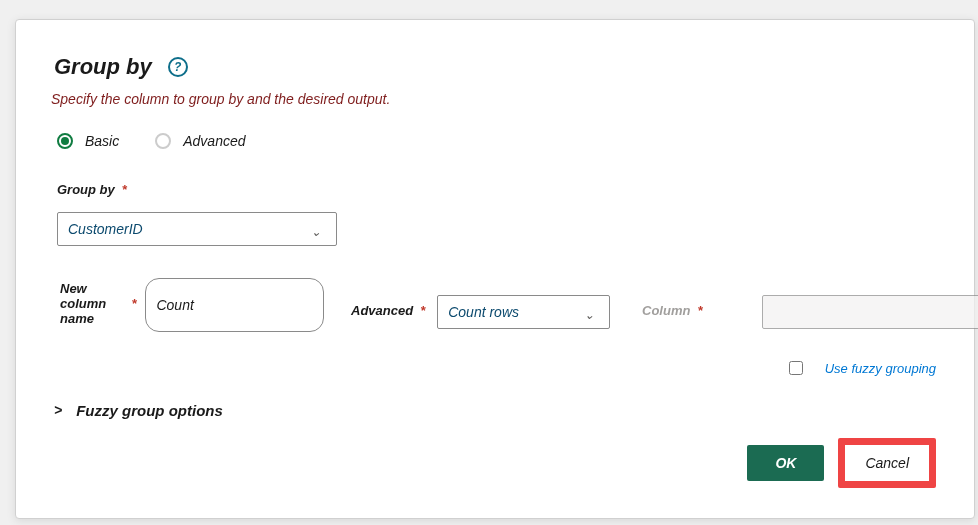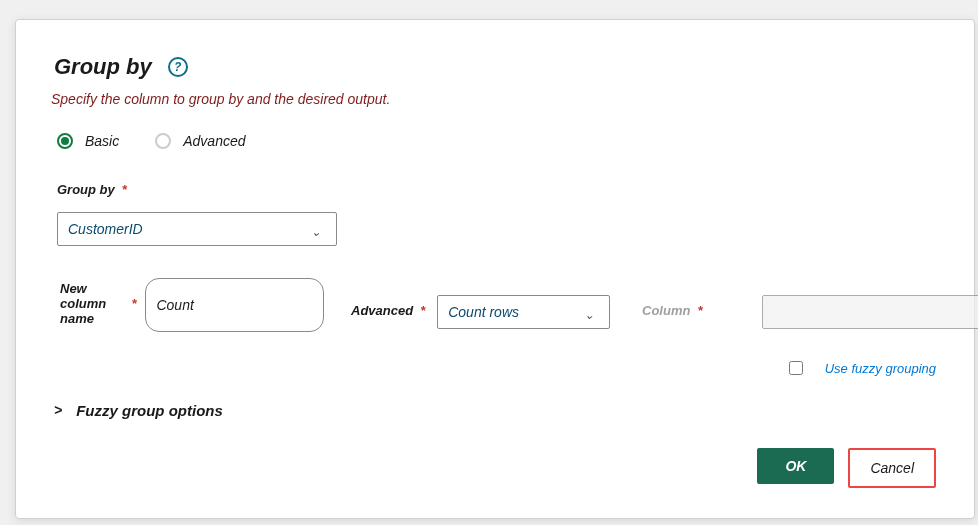--- a/index.html
+++ b/index.html
@@ -247,38 +247,38 @@
       font-weight: 700;
       color: #1a1a1a;
     }
 
     .dialog-footer {
       position: absolute;
       bottom: 24px;
       right: 32px;
       display: flex;
       gap: 8px;
-      align-items: flex-start;
+      align-items: center;
     }
 
     .btn-ok {
       background: #1b6b52;
       color: #ffffff;
       border: none;
       border-radius: 2px;
       padding: 10px 28px;
       font-size: 14px;
       font-weight: 600;
       cursor: pointer;
     }
 
     .btn-cancel {
       background: #ffffff;
       color: #1a1a1a;
-      border: 2px solid #ef4444;
+      border: 7px solid #ef4444;
       border-radius: 2px;
       padding: 10px 20px;
       font-size: 14px;
       cursor: pointer;
     }
   </style>
 </head>
 <body>
 
 <div class="dialog">

